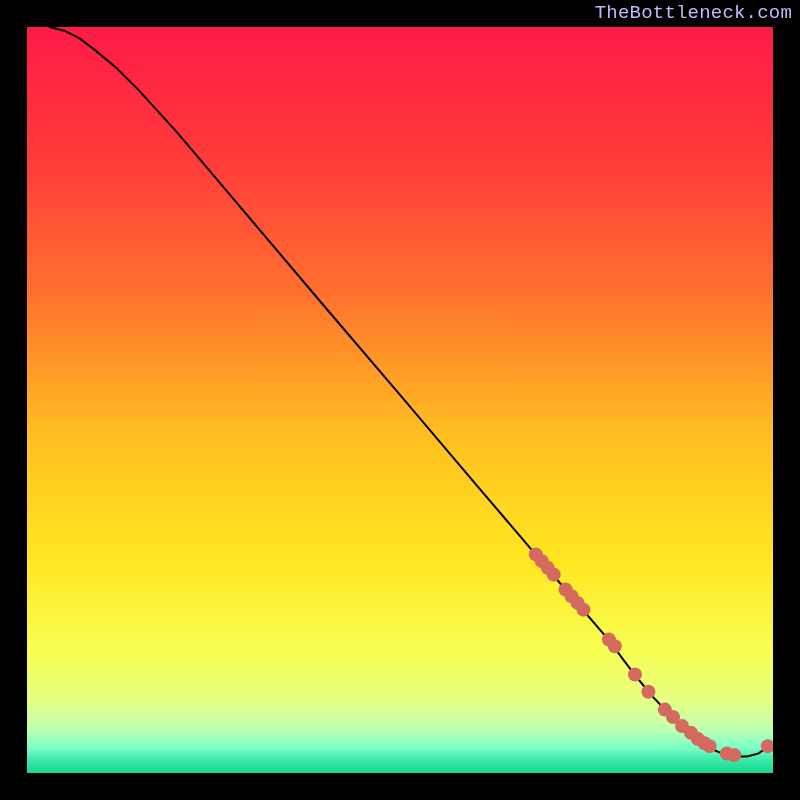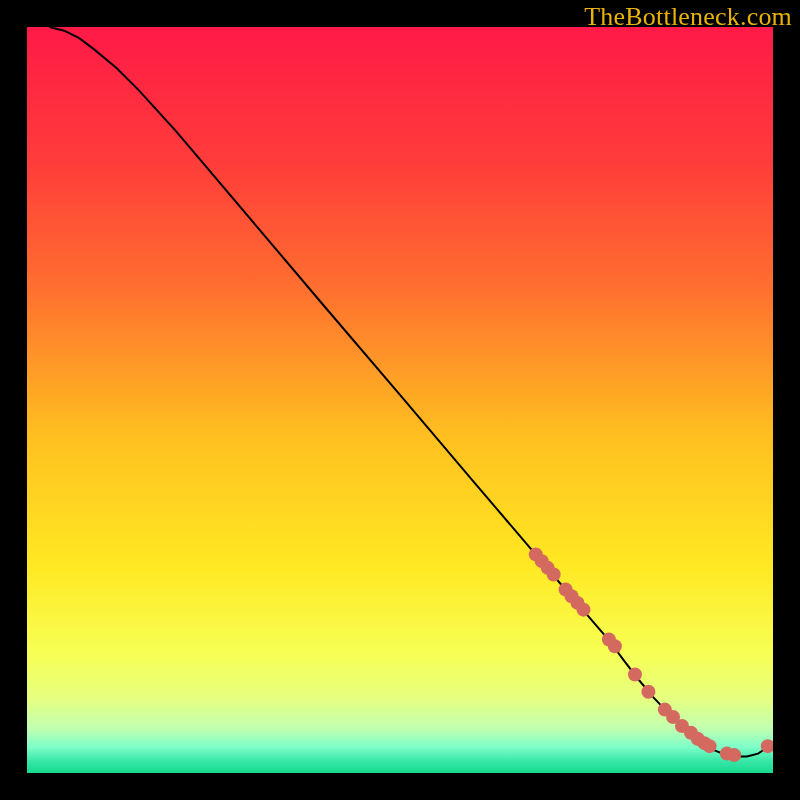--- a/index.html
+++ b/index.html
@@ -14,24 +14,24 @@
   .wrap {
     position: relative;
     width: 800px;
     height: 800px;
     background: #000;
   }
   .watermark {
     position: absolute;
     top: 2px;
     right: 8px;
-    color: #eab308;
-    font-size: 26px;
+    color: #c4b5fd;
+    font-size: 19px;
     font-weight: 400;
-    font-family: Liberation Serif, serif;
+    font-family: Liberation Mono, monospace;
     letter-spacing: 0.2px;
   }
   .plot {
     position: absolute;
     left: 27px;
     top: 27px;
     width: 746px;
     height: 746px;
   }
   .plot svg {

